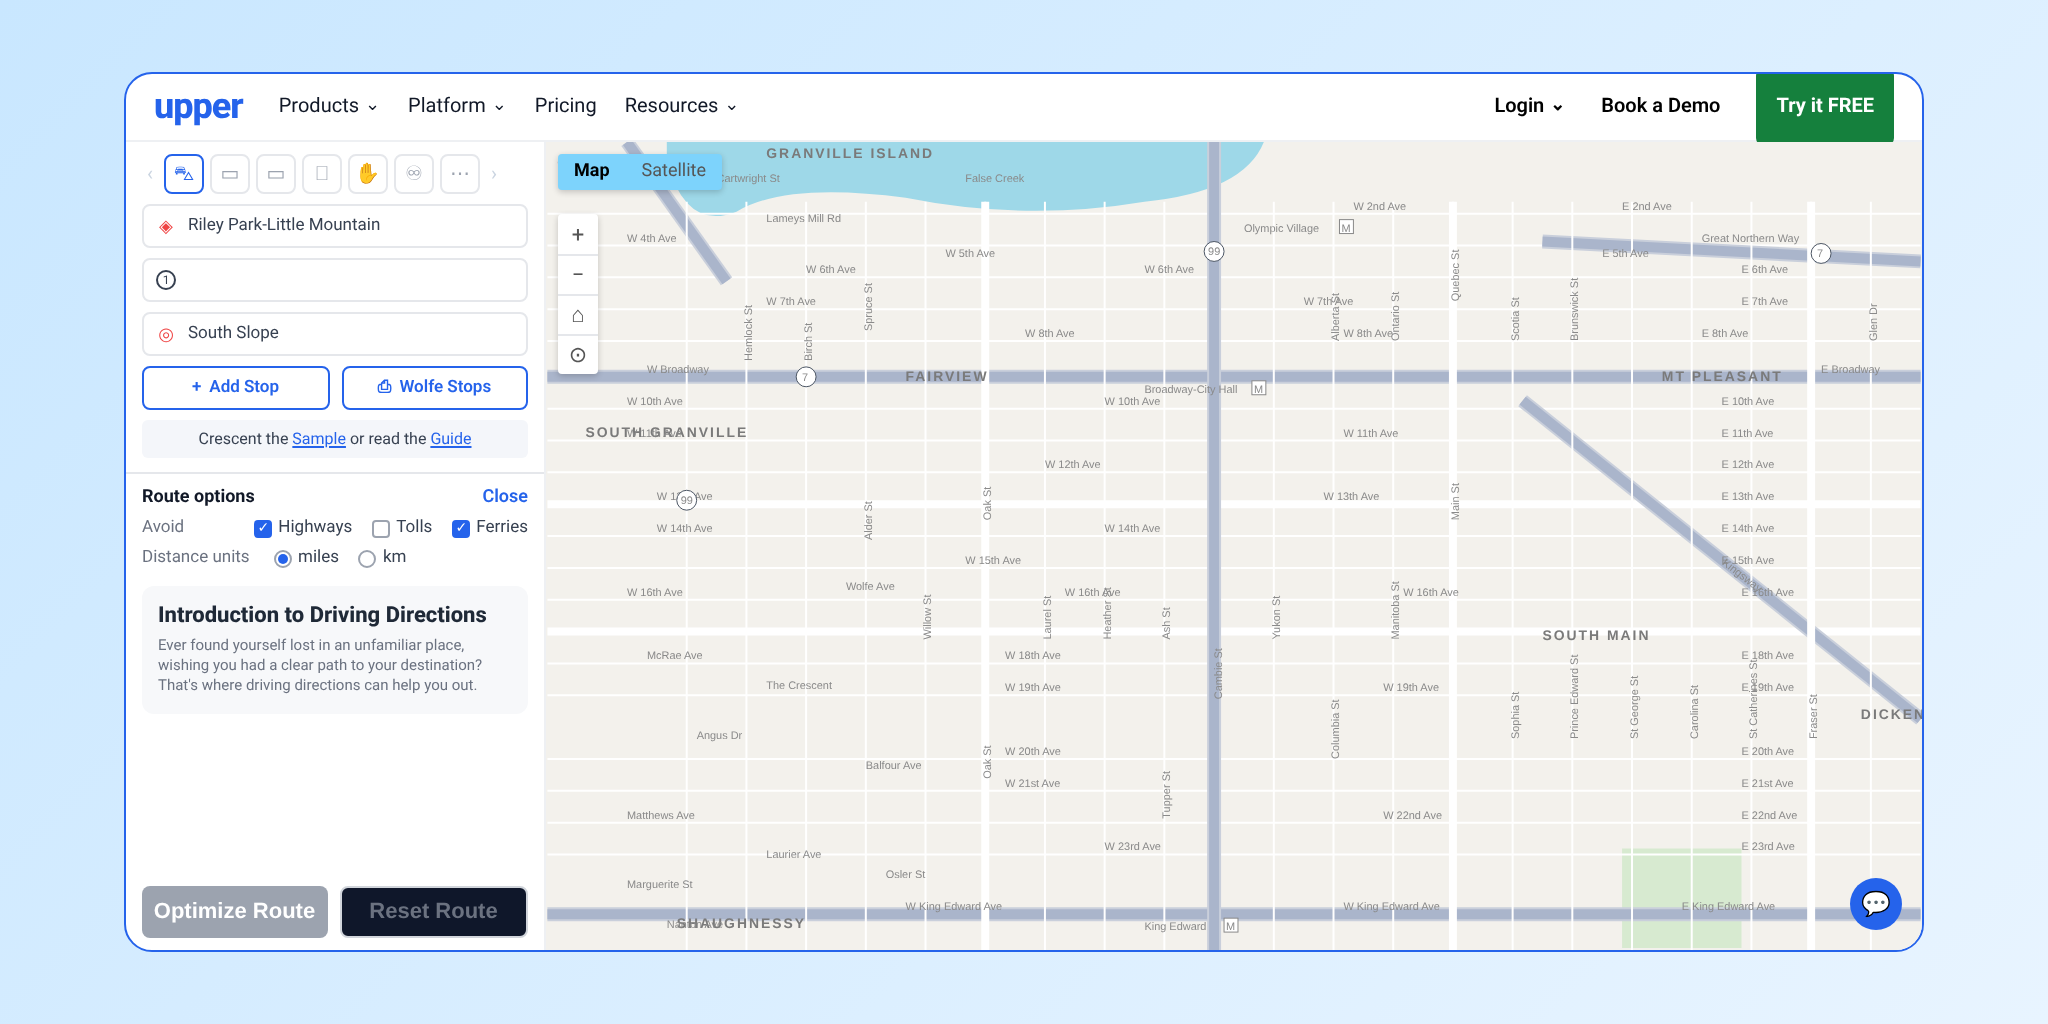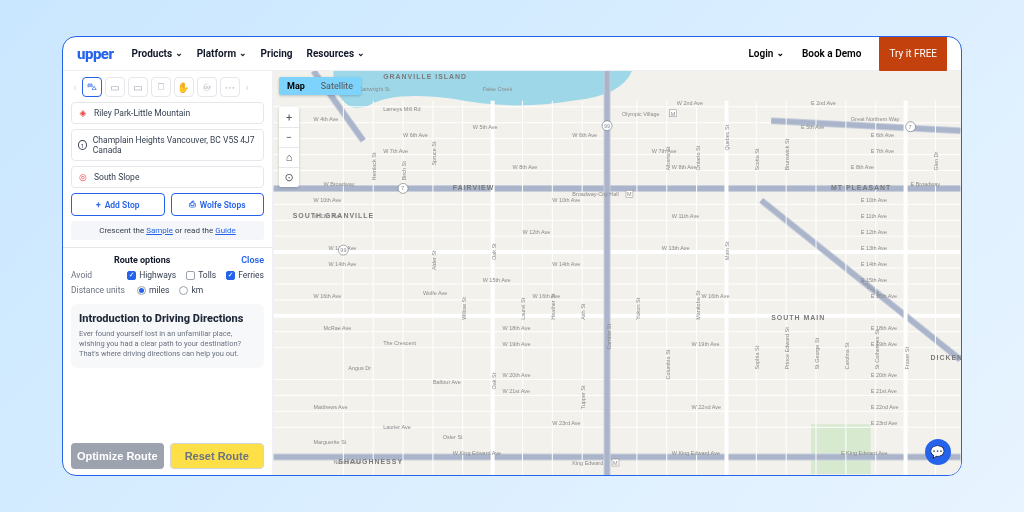--- a/index.html
+++ b/index.html
@@ -14,29 +14,29 @@
     border: 1.5px solid #2563eb; border-radius: 14px;
     overflow: hidden; display: flex; flex-direction: column;
     position: relative;
   }
   
   .topnav {
     height: 34px; display: flex; align-items: center;
     padding: 0 14px; border-bottom: 1px solid #eef0f3;
     font-size: 10px; gap: 18px;
   }
-  .logo { font-weight: 800; font-size: 15px; color: #2563eb; letter-spacing: -0.5px; }
-  .navlinks { display: flex; gap: 14px; color: #111827; font-weight: 700; }
+  .logo { font-weight: 800; font-size: 18px; color: #2563eb; letter-spacing: -0.5px; }
+  .navlinks { display: flex; gap: 14px; color: #111827; font-weight: 400; }
   .navlinks .item { display: flex; align-items: center; gap: 3px; cursor: pointer; }
   .spacer { flex: 1; }
   .login { font-weight: 600; display:flex; align-items:center; gap:3px; }
   .demo { font-weight: 600; }
   .cta {
-    background: #c2410c; color: #fff; padding: 14px 10px;
-    border-radius: 4px; font-weight: 400;
+    background: #15803d; color: #fff; padding: 14px 10px;
+    border-radius: 4px; font-weight: 700;
   }
   .chev::after { content: "⌄"; font-size: 9px; position: relative; top:-1px; }
 
   .body { flex:1; display:flex; overflow:hidden; }
   
   .sidebar {
     width: 210px; border-right: 1px solid #eef0f3;
     display:flex; flex-direction:column; font-size: 9px;
     padding: 6px 8px 6px 8px; gap: 5px;
     overflow: hidden;
@@ -59,39 +59,39 @@
   .btn-row { display:flex; gap:6px; }
   .obtn {
     flex:1; border:1px solid #2563eb; color:#2563eb; border-radius:4px;
     padding:5px 0; display:flex; align-items:center; justify-content:center; gap:4px;
     font-weight:600; font-size:8.5px;
   }
   .guide { text-align:center; font-size:8px; color:#374151; background:#f4f6fa; padding:5px 0; border-radius:3px;}
   .guide a { color:#2563eb; text-decoration:underline; }
   .divider { border-top:1px solid #e5e7eb; margin: 2px -8px; }
   .opts-head { display:flex; justify-content:space-between; align-items:center; font-size:9px;}
-  .opts-head .t { font-weight:700; color:#111827;margin-left:43px; }
+  .opts-head .t { font-weight:700; color:#111827; }
   .opts-head .c { color:#2563eb; font-weight:600; }
   .opt-line { display:flex; gap:10px; font-size:8.5px; color:#374151;}
   .opt-line .lab { width:56px; color:#6b7280; }
   .ck { display:flex; align-items:center; gap:3px; }
   .ck .box { width:9px; height:9px; border:1px solid #9ca3af; border-radius:2px; display:flex; align-items:center; justify-content:center; font-size:7px; color:#fff;}
   .ck .box.on { background:#2563eb; border-color:#2563eb; }
   .ck .box.on::after{ content:"✓"; }
   .rd { width:9px; height:9px; border:1px solid #9ca3af; border-radius:50%; display:flex; align-items:center; justify-content:center;}
   .rd.on::after{ content:""; width:5px; height:5px; background:#2563eb; border-radius:50%; }
   .article { background:#f7f8fa; border-radius:6px; padding:8px; margin-top:4px; }
   .article h3 { font-size:11px; font-weight:800; color:#1f2937; margin-bottom:4px; line-height:1.2;}
   .article p { font-size:7.5px; color:#6b7280; line-height:1.35;}
   .foot-btns { display:flex; gap:6px; margin-top:auto; padding-top:4px;}
   .foot-btns button {
     flex:1; border:none; border-radius:4px; padding:6px 0; font-size:11px; font-weight:600;
   }
   .foot-btns .opt { background:#9ca3af; color:#fff; }
-  .foot-btns .rst { background:#fde047; border:1px solid #d1d5db; color:#6b7280; }
+  .foot-btns .rst { background:#0f172a; border:1px solid #d1d5db; color:#6b7280; }
 
   
   .map { flex:1; position:relative; background:#f3f1ec; overflow:hidden; }
   .map-type {
     position:absolute; top:6px; left:6px; background:#7dd3fc; border-radius:2px;
     display:flex; font-size:9px; box-shadow:0 1px 3px rgba(0,0,0,.2); z-index:5;
   }
   .map-type div { padding:4px 8px; color:#555; }
   .map-type .on { font-weight:700; color:#000;}
   .zoom {
@@ -166,21 +166,20 @@
           </div>
         <div class="scroll">›</div>
       </div>
 
       <div class="stop-box">
         <div class="ic start">◈</div>
         <span>Riley Park-Little Mountain</span>
       </div>
       <div class="stop-box">
         <div class="ic num">1</div>
-        <span>Champlain Heights Vancouver, BC V5S 4J7 Canada</span>
       </div>
       <div class="stop-box">
         <div class="ic end">◎</div>
         <span>South Slope</span>
       </div>
 
       <div class="btn-row">
         <div class="obtn">
           <span>+</span>
           <span>Add Stop</span>

